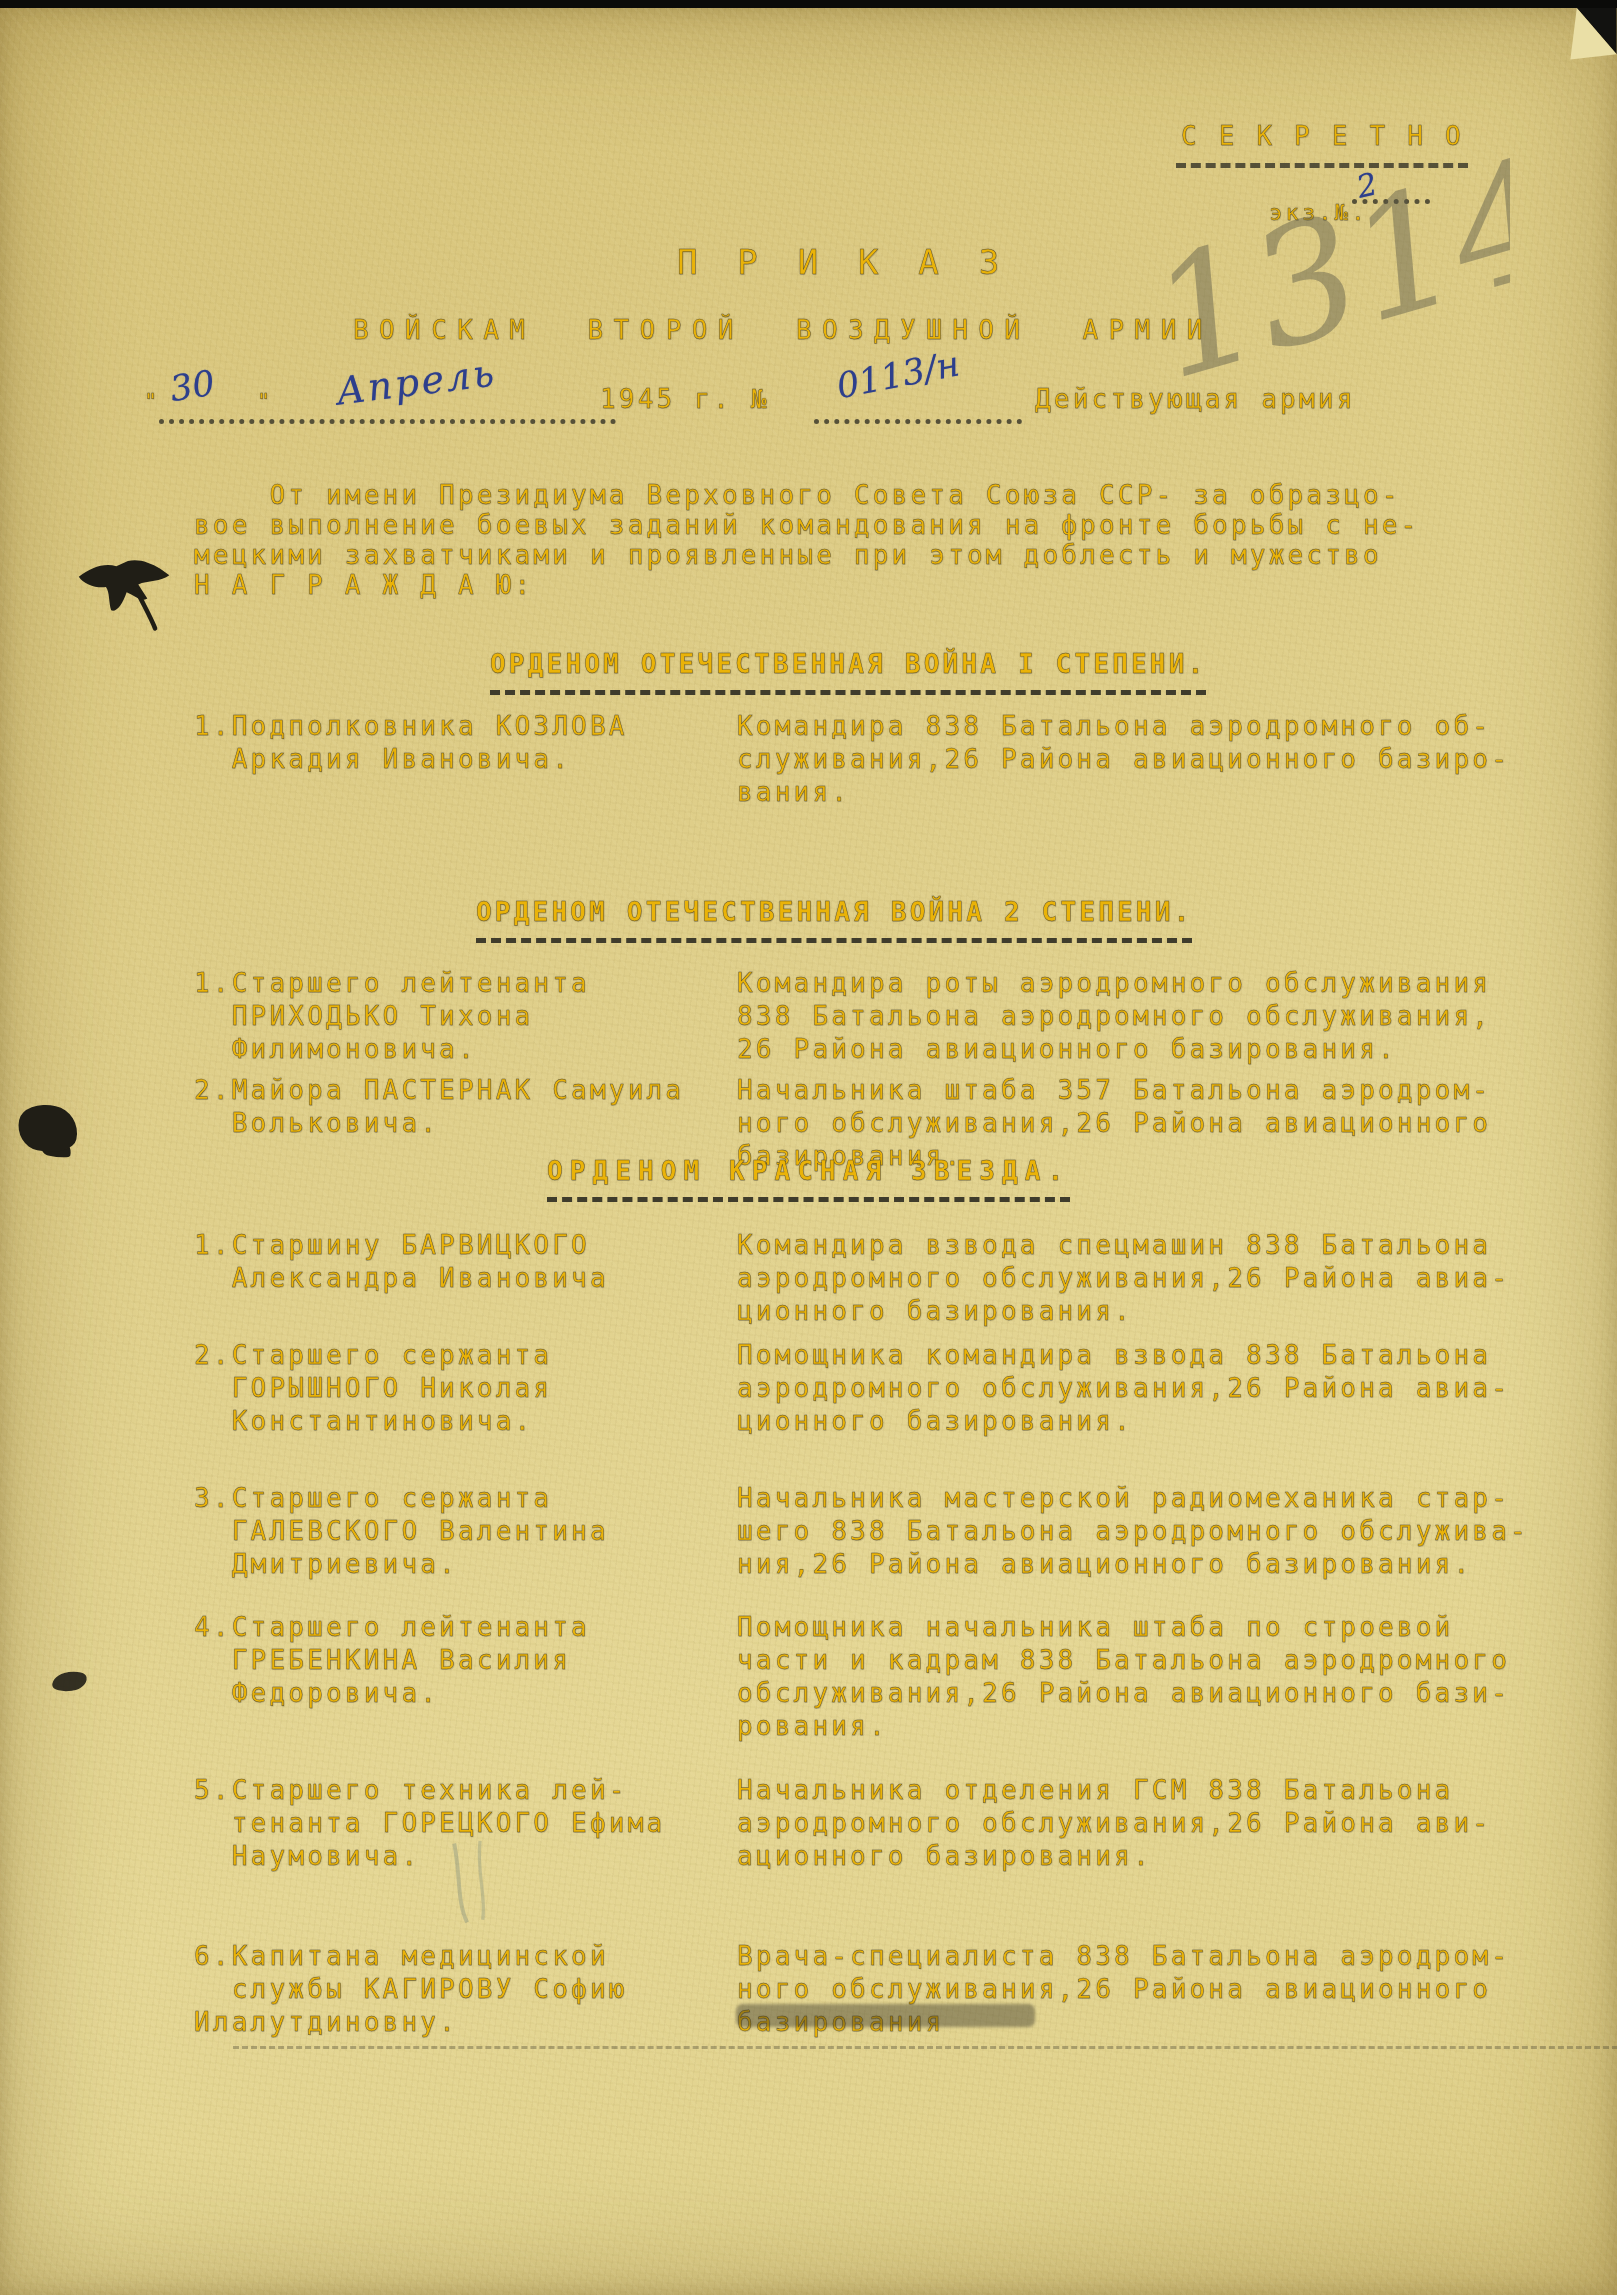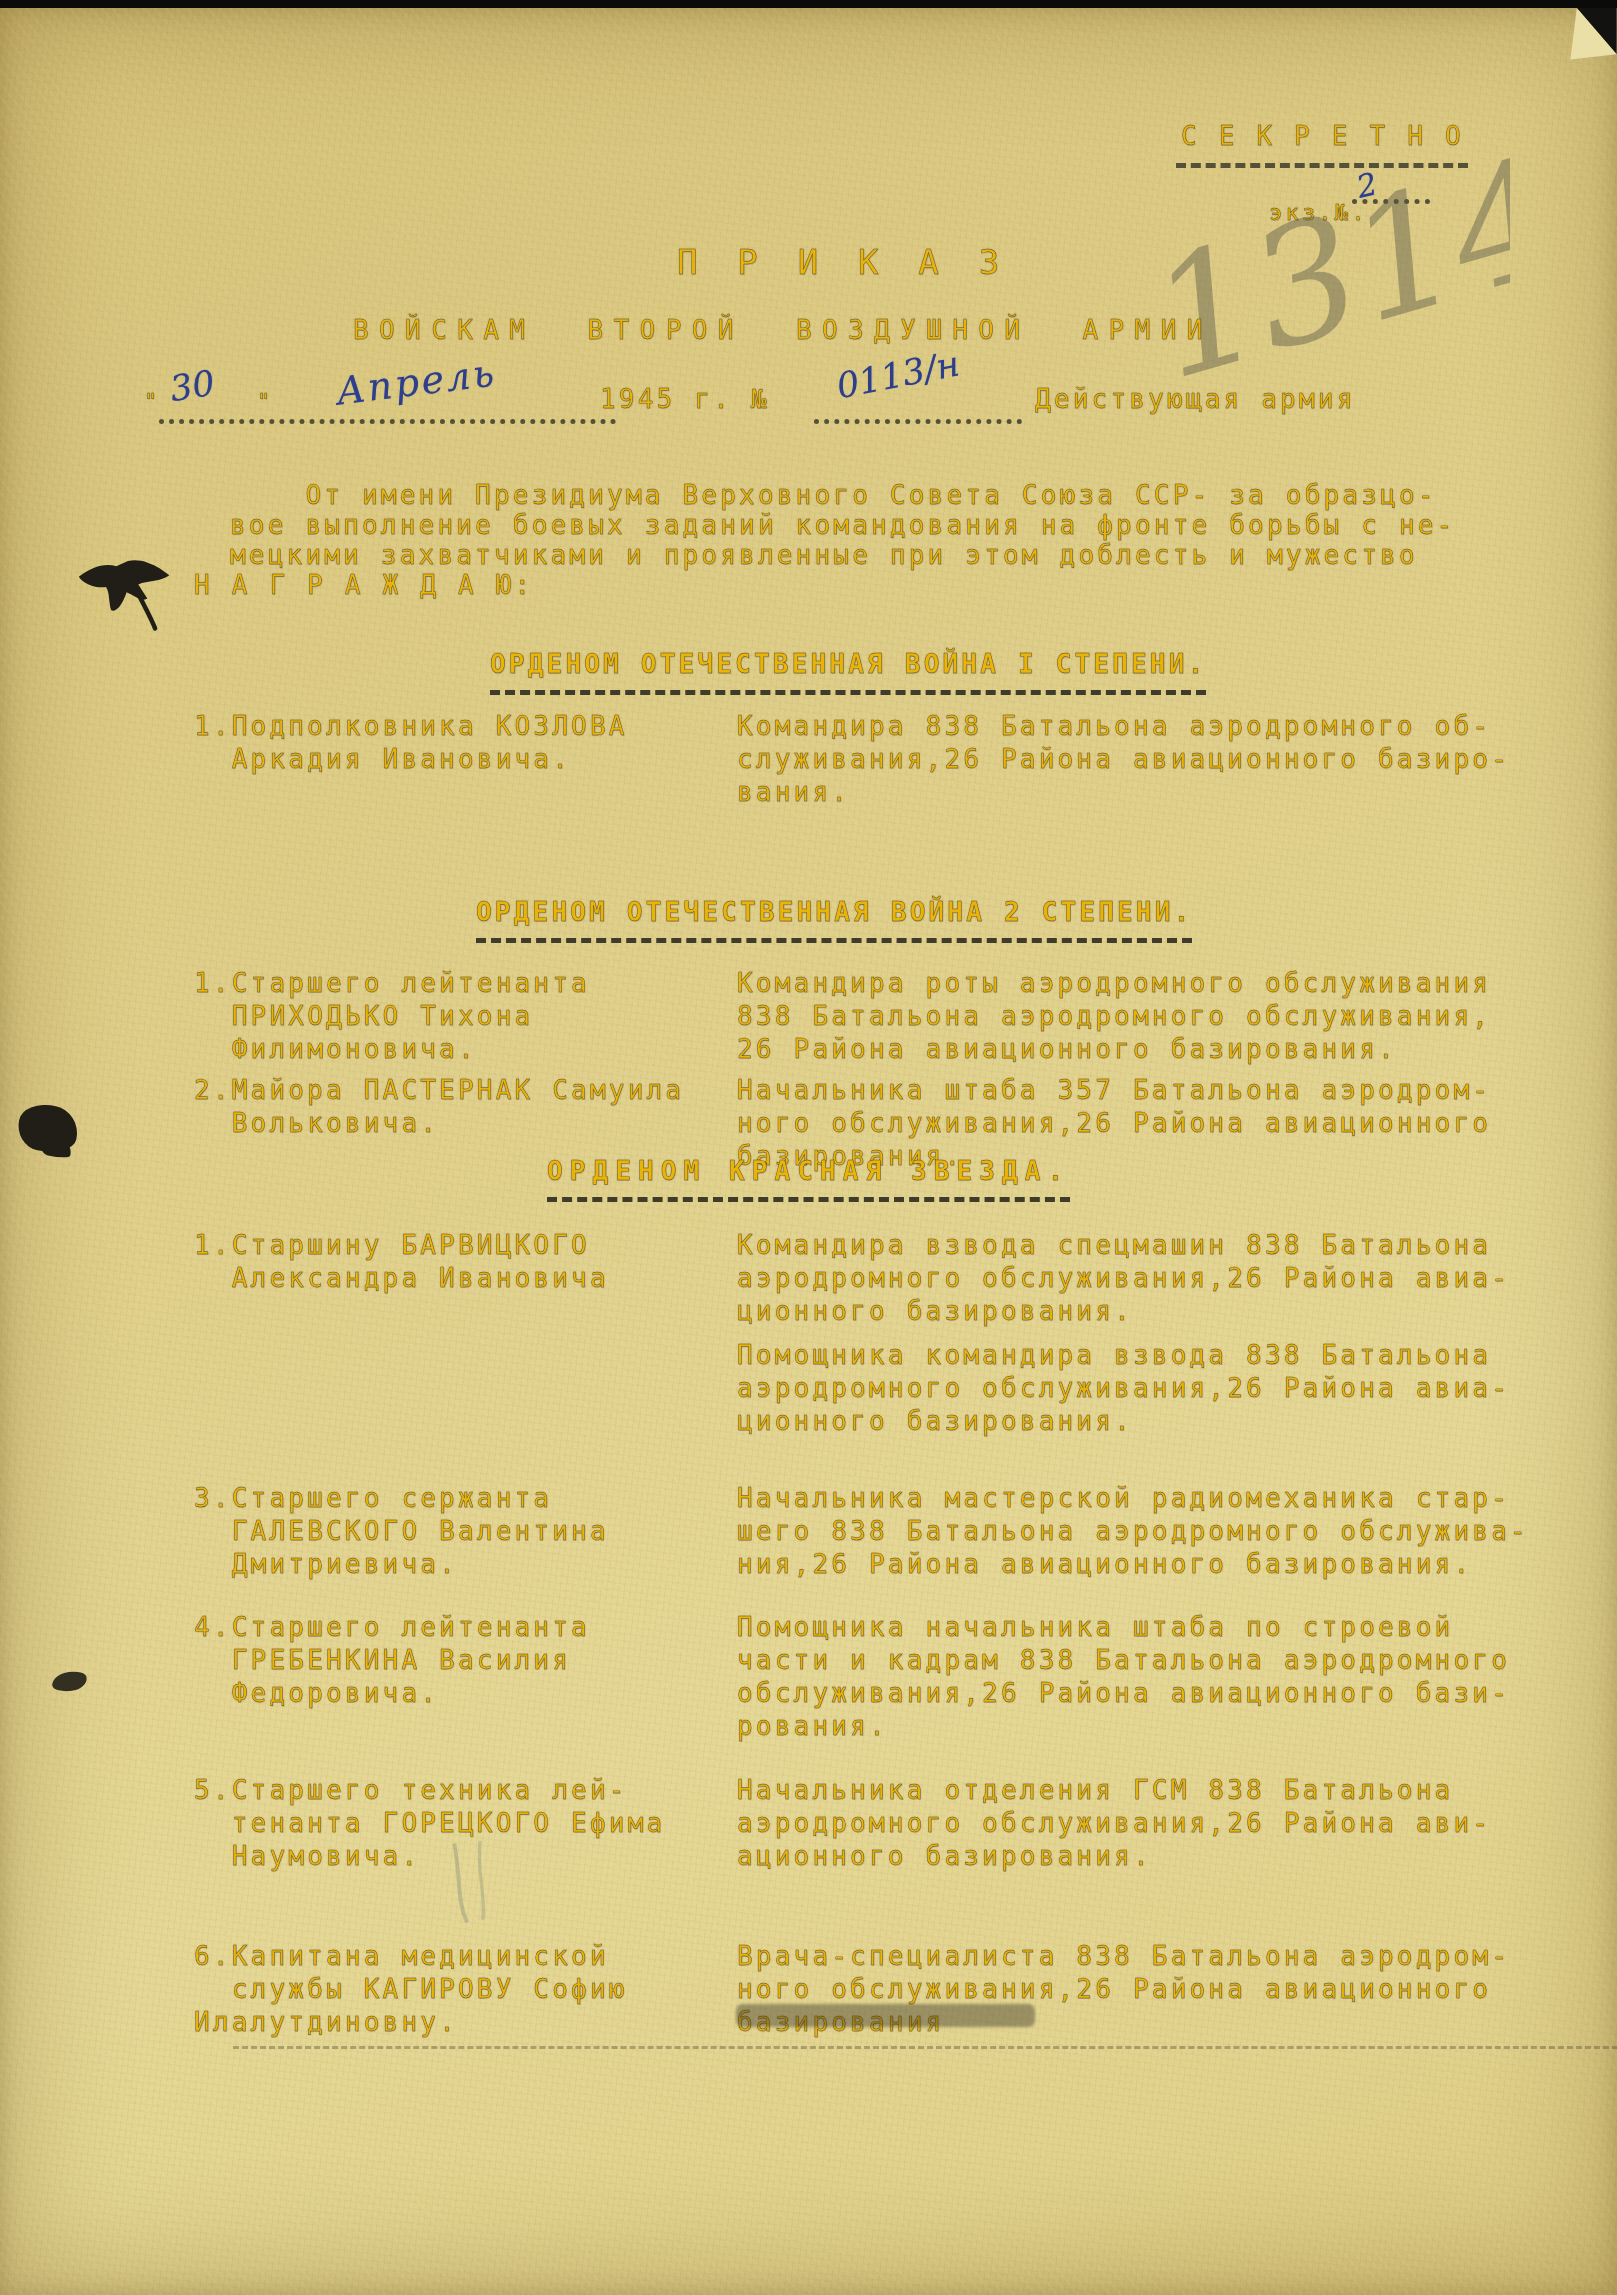--- a/index.html
+++ b/index.html
@@ -16,21 +16,21 @@
       repeating-linear-gradient(52deg, rgba(255,250,214,.06) 0 2.6px, transparent 2.6px 8.4px);}
   .typed{position:absolute;color:#eab308;font-size:26px;letter-spacing:3.2px;line-height:32px;
     -webkit-text-stroke:0.4px rgba(62,58,42,.8);
     text-shadow:0 0 1.3px rgba(62,58,44,.55), 0.8px 0.8px 0 rgba(62,58,44,.14);}
   .ml{white-space:pre-wrap;}
   .secret{font-size:26px;letter-spacing:3.2px;}
   .dash-rule{position:absolute;border-top:5.8px dashed #3f3c2c;opacity:.85;}
   .dot-rule{position:absolute;border-bottom:5.2px dotted #3f3c2c;opacity:.85;}
   .order-title{font-size:34px;letter-spacing:9.7px;}
   .order-subtitle{font-size:26px;letter-spacing:10.4px;white-space:pre;}
-  .preamble{width:1287px;line-height:30px;margin-left:36px;}
+  .preamble{width:1287px;line-height:30px;}
   .sec-header{font-weight:700;border-bottom:5.8px dashed #3f3c2c;padding-bottom:10.4px;}
   .sec-header.wide{letter-spacing:7.1px;}
   .entry{position:absolute;left:194px;width:1365px;height:142px;}
   .col-name{position:absolute;left:0;top:0;width:543px;line-height:33px;}
   .col-role{position:absolute;left:543px;top:0;width:828px;line-height:33px;}
   .handwritten{position:absolute;font-family:"DejaVu Serif",serif;font-style:italic;
     color:#2d3f8c;text-shadow:0 0 1px rgba(45,63,140,.5);}
   .hw-day{font-size:35px;transform:rotate(-9deg);}
   .hw-month{font-size:38px;letter-spacing:2.6px;transform:rotate(-7deg);}
   .hw-number{font-size:35px;transform:rotate(-11deg);}
@@ -115,20 +115,23 @@
 
   <div class="typed sec-header wide" style="left:547px;top:1155px;">ОРДЕНОМ КРАСНАЯ ЗВЕЗДА.</div>
   <div class="entry" style="top:1229px;">
     <div class="typed ml col-name">1.Старшину БАРВИЦКОГО
   Александра Ивановича</div>
     <div class="typed ml col-role">Командира взвода спецмашин 838 Батальона
 аэродромного обслуживания,26 Района авиа-
 ционного базирования.</div>
   </div>
   <div class="entry" style="top:1339px;">
+    <div class="typed ml col-name">2.Старшего сержанта
+  ГОРЫШНОГО Николая
+  Константиновича.</div>
     <div class="typed ml col-role">Помощника командира взвода 838 Батальона
 аэродромного обслуживания,26 Района авиа-
 ционного базирования.</div>
   </div>
   <div class="entry" style="top:1482px;">
     <div class="typed ml col-name">3.Старшего сержанта
   ГАЛЕВСКОГО Валентина
   Дмитриевича.</div>
     <div class="typed ml col-role">Начальника мастерской радиомеханика стар-
 шего 838 Батальона аэродромного обслужива-

